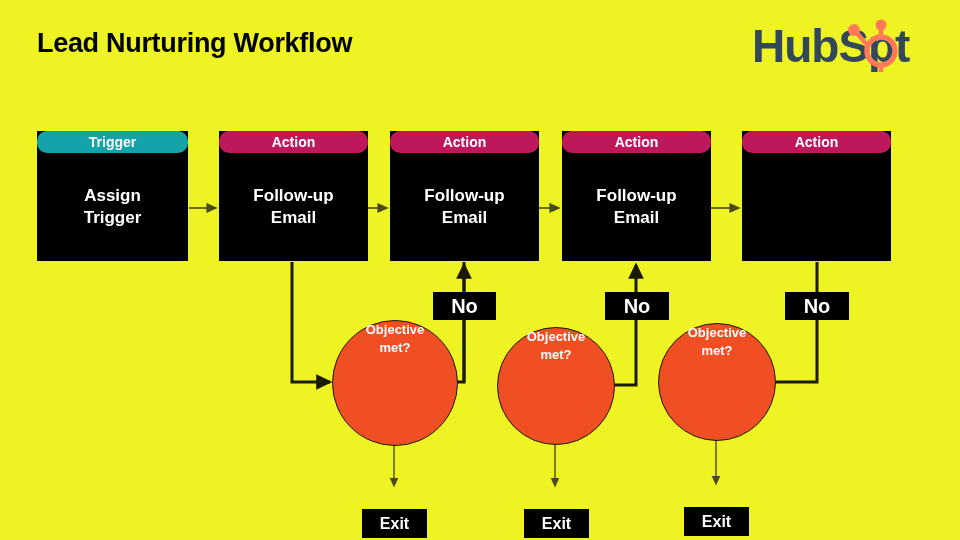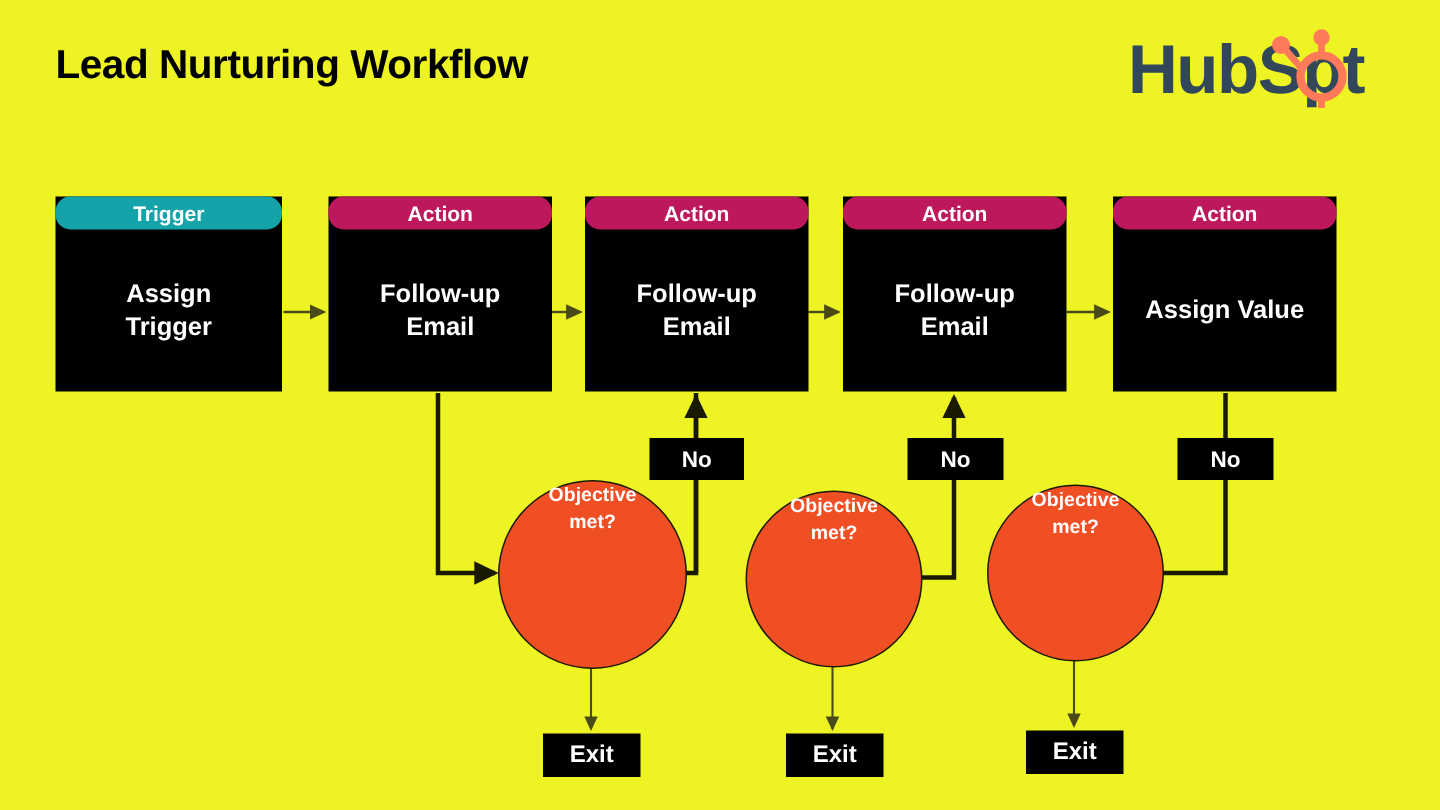--- a/index.html
+++ b/index.html
@@ -85,24 +85,24 @@
     font-weight: bold;
     line-height: 1.35;
   }
   .chip {
     position: absolute;
     background: #000000;
     color: #ffffff;
     display: flex;
     align-items: center;
     justify-content: center;
-    font-size: 15px;
-    font-weight: bold;
-  }
-  .chip.exit { font-size: 16px; }
+    font-size: 20px;
+    font-weight: bold;
+  }
+  .chip.exit { font-size: 16px; margin-top: 20px; }
 </style>
 </head>
 <body>
 
 <div id="canvas">
 
   <div id="logo">
     <svg viewBox="0 0 190 62" width="190" height="62">
       <text x="0" y="44" font-family="Liberation Sans, sans-serif" font-size="46" font-weight="bold" fill="#33475b" letter-spacing="-1">HubSp</text>
       <text x="143" y="44" font-family="Liberation Sans, sans-serif" font-size="46" font-weight="bold" fill="#33475b" letter-spacing="-1">t</text>
@@ -188,23 +188,20 @@
     <div class="node-body">
       <div>
         <div>Follow-up</div>
         <div>Email</div>
       </div>
     </div>
   </div>
 
   <div class="node" style="left:742px; top:131px; width:149px; height:130px;">
     <div class="node-header action">Action</div>
-    <div class="node-body">
-      <div>Assign Value</div>
-    </div>
   </div>
 
   <div class="circle" style="left:332px; top:320px; width:124px; height:124px;">
     <div>
       <div>Objective</div>
       <div>met?</div>
     </div>
   </div>
 
   <div class="circle" style="left:497px; top:327px; width:116px; height:116px;">

